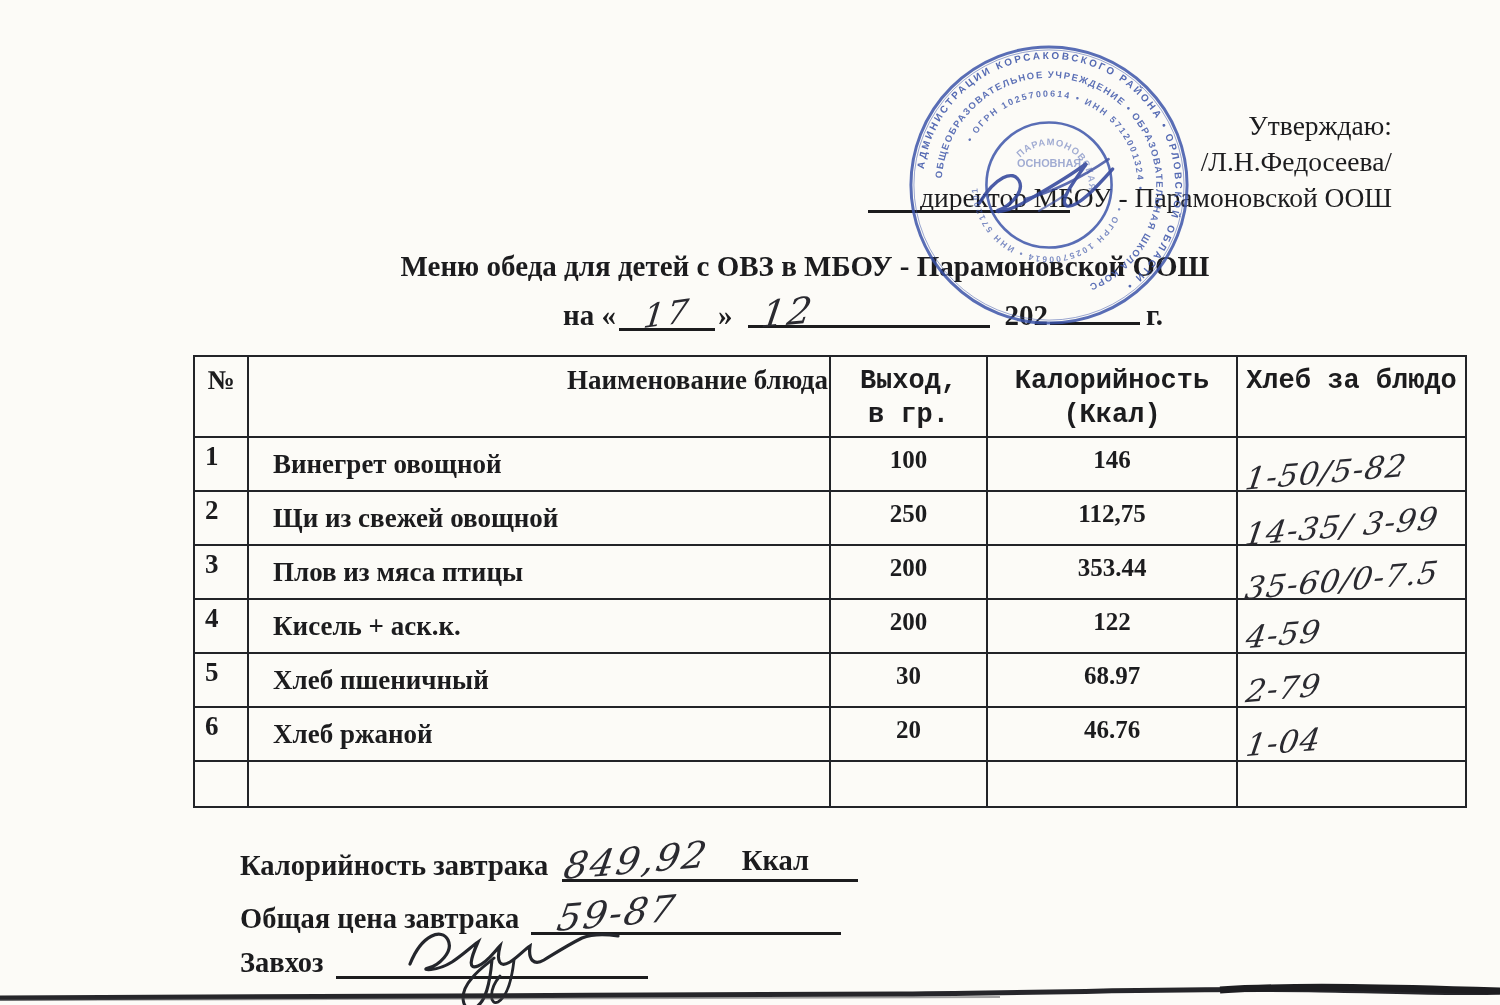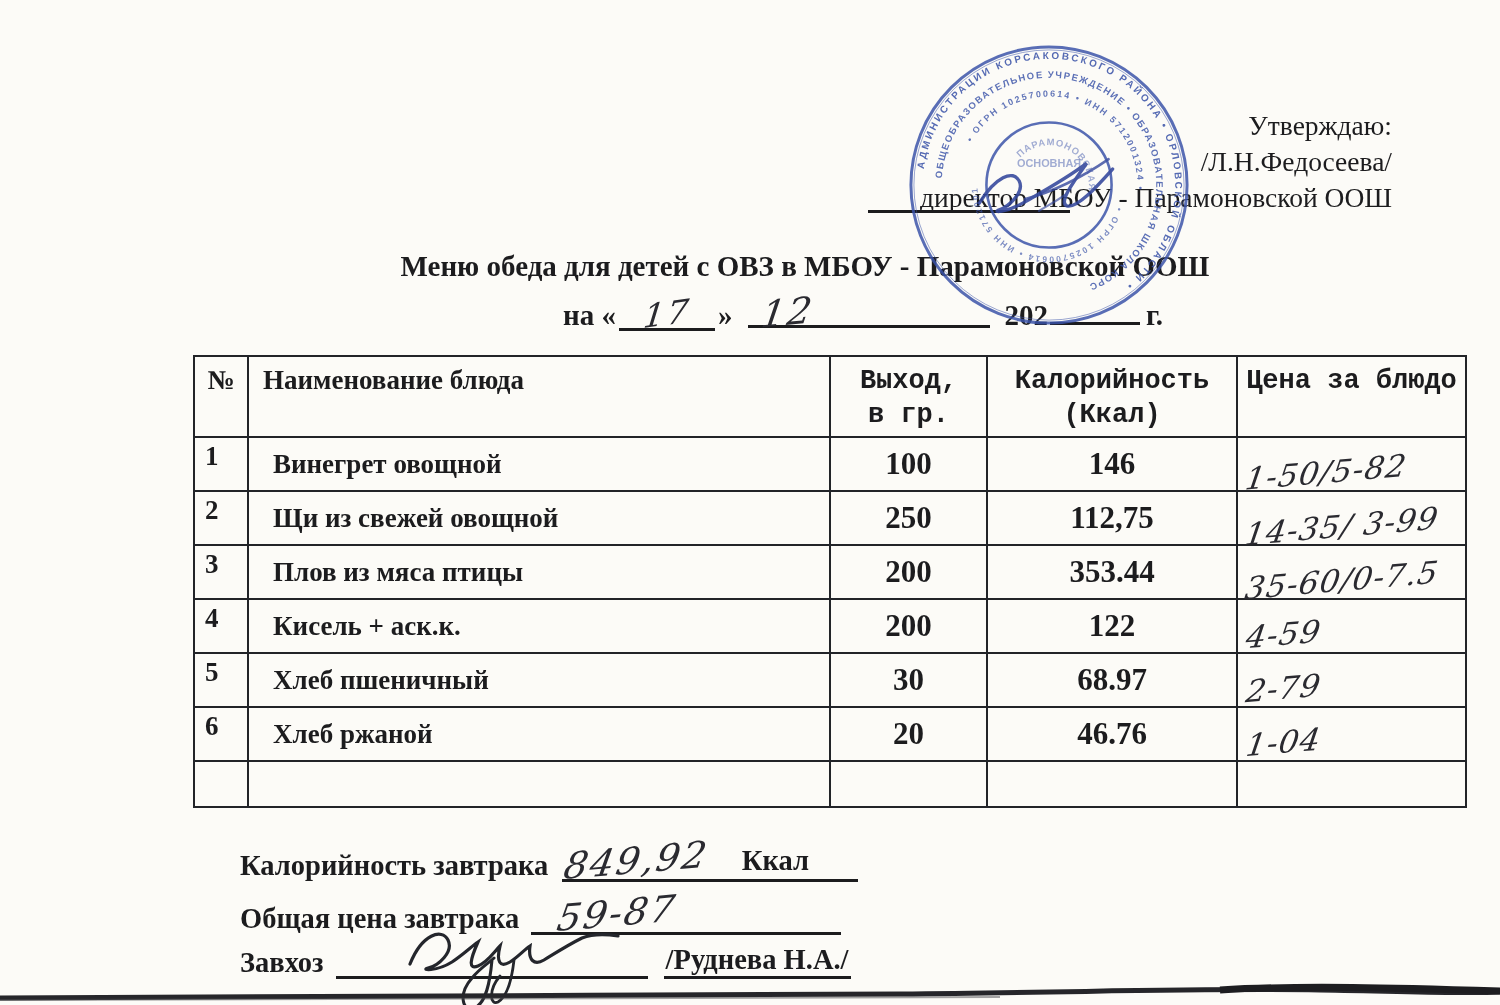--- a/index.html
+++ b/index.html
@@ -54,25 +54,25 @@
     border-collapse:collapse; table-layout:fixed;
     width:1272px;
   }
   table.menu th, table.menu td {
     border:2.5px solid #222428;
     font-weight:bold; color:#1c1c1e;
     overflow:visible;
   }
   table.menu thead th { height:70px; vertical-align:top; padding-top:8px; font-size:27px; }
   th.h-num   { text-align:center; }
-  th.h-name  { text-align:left; padding-left:14px; }
+  th.h-name  { text-align:right; padding-left:14px; }
   th.h-out, th.h-cal, th.h-price { text-align:center; line-height:1.25;font-family:Liberation Mono, monospace; }
   td.c-num   { text-align:left; padding-left:10px; font-size:27px; vertical-align:top; padding-top:3px; }
   td.c-name  { text-align:left; padding-left:24px; font-size:27px; }
-  td.c-out, td.c-cal { text-align:center; font-size:31px; vertical-align:top; padding-top:8px; }
+  td.c-out, td.c-cal { text-align:center; font-size:25px; vertical-align:top; padding-top:8px; }
   td.c-price { text-align:left; padding-left:10px; font-size:26px; }
   tr.r-data  { height:54px; }
   tr.r-empty { height:46px; }
   .price-hw { font-size:31px; transform:skewX(-13deg) rotate(-5deg) translateY(8px); letter-spacing:1px; }
   .price-hw .light { font-size:31px; }
 
   
   .footer {
     position:absolute; left:196px; top:836px;
     font-weight:bold; font-size:28.5px; color:#1c1c1e;
@@ -130,21 +130,21 @@
         <th class="h-num">№</th>
         <th class="h-name">Наименование блюда</th>
         <th class="h-out">
             <div>Выход,</div>
             <div>в гр.</div>
           </th>
         <th class="h-cal">
             <div>Калорийность</div>
             <div>(Ккал)</div>
           </th>
-        <th class="h-price">Цена за блюдо</th>
+        <th class="h-price">Хлеб за блюдо</th>
       </tr>
     </thead>
     <tbody>
       <tr class="r-data">
         <td class="c-num">1</td>
         <td class="c-name">Винегрет овощной</td>
         <td class="c-out">100</td>
         <td class="c-cal">146</td>
         <td class="c-price"><span class="hw price-hw"><span>1-50/</span><span class="light">5-82</span></span></td>
       </tr>
@@ -209,21 +209,20 @@
     </div>
     <div class="fline">
       <span>Завхоз</span>
       <span class="uslot sig">
         <svg class="sig-svg" width="240" height="100" viewBox="0 0 240 100">
           <path d="M14,48 C26,18 46,12 52,24 C58,36 42,50 32,52 C24,54 40,56 56,46 C68,38 76,30 82,26 C74,44 72,54 82,50 C92,46 98,36 104,30 C100,46 104,52 114,46 C122,41 128,34 134,30 C132,44 138,50 148,44 C158,38 170,30 186,22 C196,18 210,18 222,20" fill="none" stroke="#24262c" stroke-width="3.2" stroke-linecap="round"></path>
           <path d="M96,44 C94,66 90,88 78,92 C66,96 62,78 76,62 C84,52 94,46 98,42" fill="none" stroke="#24262c" stroke-width="3" stroke-linecap="round"></path>
           <path d="M118,44 C116,62 112,80 102,86 C94,90 92,74 104,60" fill="none" stroke="#24262c" stroke-width="2.8" stroke-linecap="round"></path>
         </svg>
       </span>
-      <span class="uslot name">/Руднева Н.А./</span>
     </div>
   </div>
 
   <svg class="stamp" viewBox="0 0 300 300">
     <defs>
       <path id="ringA" d="M150,150 m-127,0 a127,127 0 1,1 254,0 a127,127 0 1,1 -254,0"></path>
       <path id="ringB" d="M150,150 m-108,0 a108,108 0 1,1 216,0 a108,108 0 1,1 -216,0"></path>
       <path id="ringC" d="M150,150 m-89,0 a89,89 0 1,1 178,0 a89,89 0 1,1 -178,0"></path>
       <path id="ringD" d="M150,150 m-72,0 a72,72 0 1,1 144,0 a72,72 0 1,1 -144,0"></path>
       <path id="ringE" d="M150,150 m-40,0 a40,40 0 1,1 80,0 a40,40 0 1,1 -80,0"></path>

